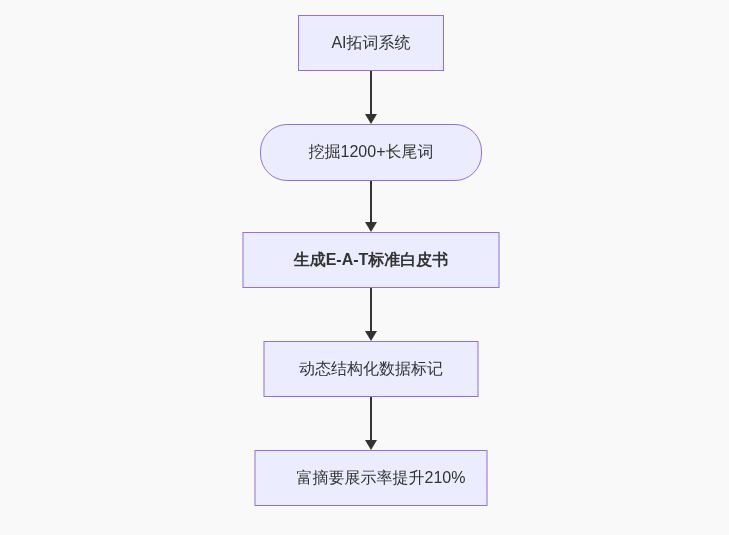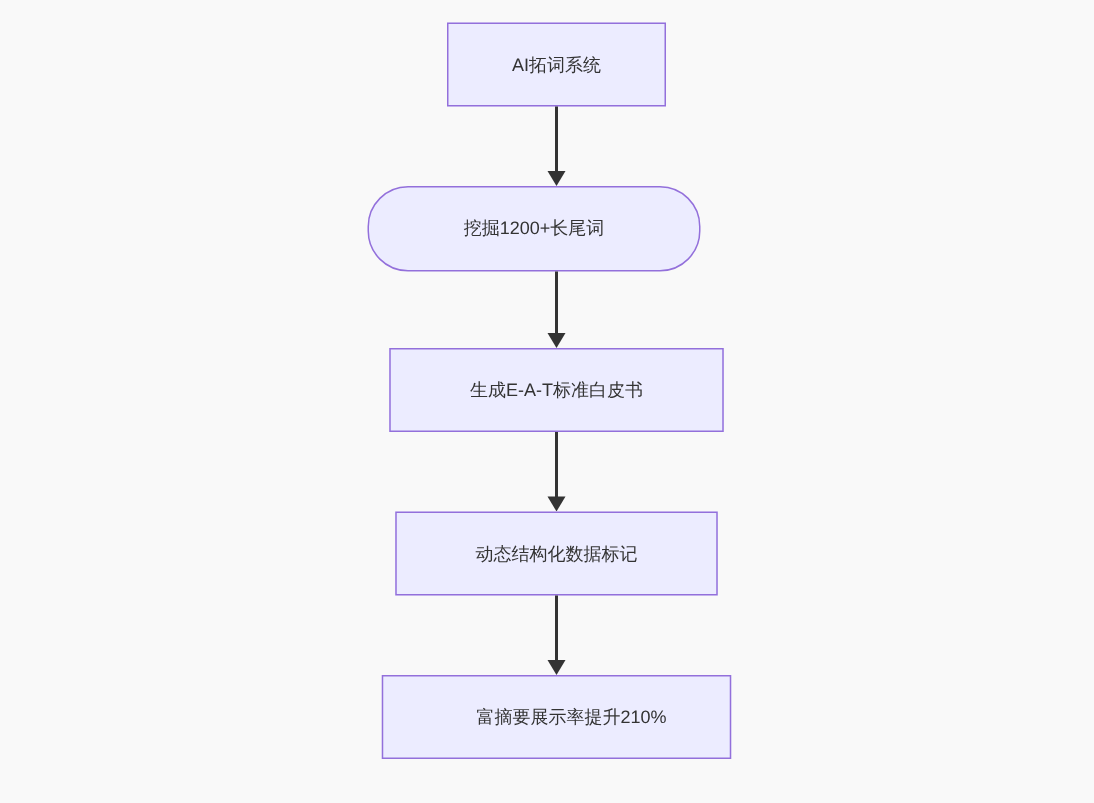--- a/index.html
+++ b/index.html
@@ -21,21 +21,21 @@
     position: relative;
     width: 729px;
     height: 535px;
   }
   .node {
     position: absolute;
     transform: translateX(-50%);
     background: var(--node-fill);
     border: 1px solid var(--node-border);
     color: var(--text-color);
-    font-size: 12px;
+    font-size: 16px;
     display: flex;
     align-items: center;
     justify-content: center;
     text-align: center;
     white-space: nowrap;
   }
   .edge {
     position: absolute;
     transform: translateX(-50%);
     width: 12px;
@@ -68,30 +68,30 @@
 
   <div class="node" style="left:371px; top:15px;  width:146px; height:56px;">
     <span>AI拓词系统</span>
   </div>
 
   <div class="edge" style="left:371px; top:71px; height:53px;">
     <div class="edge-line"></div>
     <div class="arrowhead"></div>
   </div>
 
-  <div class="node" style="left:356px; top:124px; width:222px; height:57px;border-radius:27px;">
+  <div class="node" style="left:371px; top:124px; width:222px; height:57px;border-radius:27px;">
     <span>挖掘1200+长尾词</span>
   </div>
 
   <div class="edge" style="left:371px; top:181px; height:51px;">
     <div class="edge-line"></div>
     <div class="arrowhead"></div>
   </div>
 
-  <div class="node" style="left:371px; top:232px; width:223px; height:56px;">
+  <div class="node" style="left:371px; top:232px; width:257px; height:56px;font-weight:bold;">
     <span>生成E-A-T标准白皮书</span>
   </div>
 
   <div class="edge" style="left:371px; top:288px; height:53px;">
     <div class="edge-line"></div>
     <div class="arrowhead"></div>
   </div>
 
   <div class="node" style="left:371px; top:341px; width:215px; height:56px;font-family:Liberation Mono, monospace;">
     <span>动态结构化数据标记</span>

